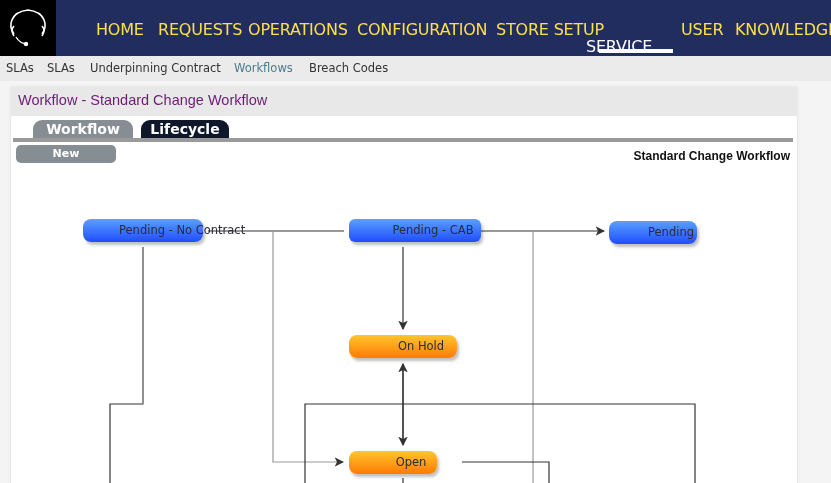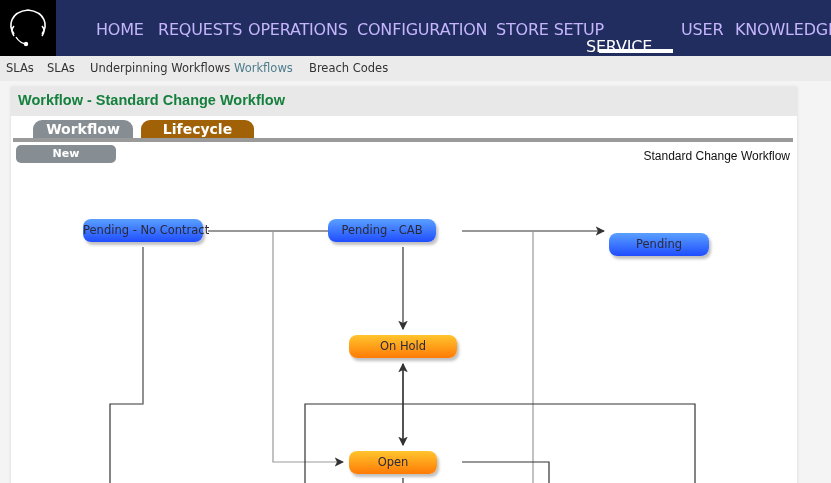--- a/index.html
+++ b/index.html
@@ -1,36 +1,36 @@
 <!DOCTYPE html>
 <html><head>
 <meta charset="utf-8">
 <style>
   * { box-sizing: border-box; margin: 0; padding: 0; }
   html, body { width: 831px; height: 483px; overflow: hidden; background: #f4f4f4; font-family: "DejaVu Sans", sans-serif; }
   #topbar { position: absolute; left: 0; top: 0; width: 831px; height: 56px; background: #212d5e; }
   #logo { position: absolute; left: 0; top: 0; width: 56px; height: 56px; background: #000; }
   #logo svg { position: absolute; left: 4px; top: 4px; }
-  .nav-item { position: absolute; top: 20px; font-size: 16px; color: #c4b5fd; white-space: nowrap; letter-spacing: -0.2px; cursor: pointer; }
+  .nav-item { position: absolute; top: 20px; font-size: 16px; color: #fde047; white-space: nowrap; letter-spacing: -0.2px; cursor: pointer; }
   .nav-item.active { color: #ffffff; }
   .nav-underline { position: absolute; top: 49px; height: 4px; background: #fff; }
   #subnav { position: absolute; left: 0; top: 56px; width: 831px; height: 25px; background: #ebebeb; }
   .sub-item { position: absolute; top: 5px; font-size: 11.5px; color: #333; white-space: nowrap; cursor: pointer; }
   .sub-item.active { color: #4d7c8c; text-align: right; }
   #panel { position: absolute; left: 11px; top: 87px; width: 786px; height: 400px; background: #fff; box-shadow: 0 0 3px rgba(0,0,0,0.12); }
   #panel-header { position: absolute; left: 0; top: 0; width: 786px; height: 29px; background: #e8e8e8; }
-  #panel-title { position: absolute; left: 7px; top: 5px; font-family: "Liberation Sans", sans-serif; font-weight: bold; font-size: 14.5px; color: #15803d; text-align: right; }
+  #panel-title { position: absolute; left: 7px; top: 5px; font-family: "Liberation Sans", sans-serif; font-weight: normal; font-size: 14.5px; color: #701a75; text-align: right; }
   .tab { position: absolute; top: 33px; height: 18px; border-radius: 9px 9px 0 0; color: #fff; font-size: 14px; font-weight: bold; text-align: center; line-height: 18px; cursor: pointer; }
   #tab-workflow { left: 22px; width: 100px; background: #878e93; }
-  #tab-lifecycle { left: 130px; width: 113px; background: #a16207; }
+  #tab-lifecycle { left: 130px; width: 88px; background: #0f172a; }
   #tab-rule { position: absolute; left: 2px; top: 51px; width: 780px; height: 4px; background: #9a9a9a; }
   #new-btn { position: absolute; left: 5px; top: 58px; width: 100px; height: 18px; border-radius: 5px; background: #878e93; color: #fff; font-size: 11px; font-weight: bold; text-align: center; line-height: 18px; cursor: pointer; }
-  #diagram-title { position: absolute; right: 7px; top: 62px; font-family: "Liberation Sans", sans-serif; font-weight: normal; font-size: 12px; color: #111; }
+  #diagram-title { position: absolute; right: 7px; top: 62px; font-family: "Liberation Sans", sans-serif; font-weight: bold; font-size: 12px; color: #111; }
   #diagram { position: absolute; left: 0; top: 0; }
-  .node { position: absolute; height: 23px; border-radius: 8px; font-size: 11.5px; color: #2a2a3a; text-align: center; line-height: 23px; cursor: pointer; box-shadow: 2px 3px 3px rgba(0,0,0,0.25); white-space: nowrap; }
+  .node { position: absolute; height: 23px; border-radius: 8px; font-size: 11.5px; color: #2a2a3a; text-align: center; line-height: 23px; cursor: pointer; box-shadow: 2px 3px 3px rgba(0,0,0,0.25); white-space: nowrap; padding-left: 36px; }
   .node.blue { background: linear-gradient(#5aa0ff, #1f4dff); }
   .node.orange { background: linear-gradient(#ffc52e, #ff7a05); }
 </style>
 </head>
 <body>
 
 <div id="topbar">
   <div id="logo">
     <svg width="48" height="48" viewBox="0 0 48 48">
       <path d="M10 30 C4 22 6 8 24 6 C42 8 44 22 38 30" fill="none" stroke="#fff" stroke-width="1.6"></path>
@@ -50,21 +50,21 @@
       <div class="nav-underline" style="left: 599px; width: 74px;"></div>
       <div class="nav-item" style="left: 681px;">USER</div>
       <div class="nav-item" style="left: 735px;">KNOWLEDGE</div>
     </div>
 </div>
 
 <div id="subnav">
   <div id="subnav-items">
       <div class="sub-item" style="left: 6px; text-align: right;">SLAs</div>
       <div class="sub-item" style="left: 47px;">SLAs</div>
-      <div class="sub-item" style="left: 90px;">Underpinning Workflows</div>
+      <div class="sub-item" style="left: 90px;">Underpinning Contract</div>
       <div class="sub-item active" style="left: 234px;">Workflows</div>
       <div class="sub-item" style="left: 309px;">Breach Codes</div>
     </div>
 </div>
 
 <div id="panel">
   <div id="panel-header">
     <div id="panel-title">Workflow - Standard Change Workflow</div>
   </div>
   <div id="tab-workflow" class="tab">Workflow</div>
@@ -100,17 +100,17 @@
 
     <polyline points="305,483 305,404 695,404 695,483" stroke="#333"></polyline>
 
     <polyline points="462,462 549,462 549,483" stroke="#333"></polyline>
     <line x1="403" y1="478" x2="403" y2="483" stroke="#333"></line>
   </g>
 </svg>
 
 <div id="nodes">
     <div class="node blue" style="left: 83px; top: 219px; width: 120px;">Pending - No Contract</div>
-    <div class="node blue" style="left: 328px; top: 219px; width: 108px;">Pending - CAB</div>
-    <div class="node blue" style="left: 609px; top: 233px; width: 100px;">Pending</div>
+    <div class="node blue" style="left: 349px; top: 219px; width: 132px; border-radius: 6px;">Pending - CAB</div>
+    <div class="node blue" style="left: 609px; top: 221px; width: 88px;">Pending</div>
     <div class="node orange" style="left: 349px; top: 335px; width: 108px;">On Hold</div>
     <div class="node orange" style="left: 349px; top: 451px; width: 88px;">Open</div>
   </div>
 
 </body></html>

